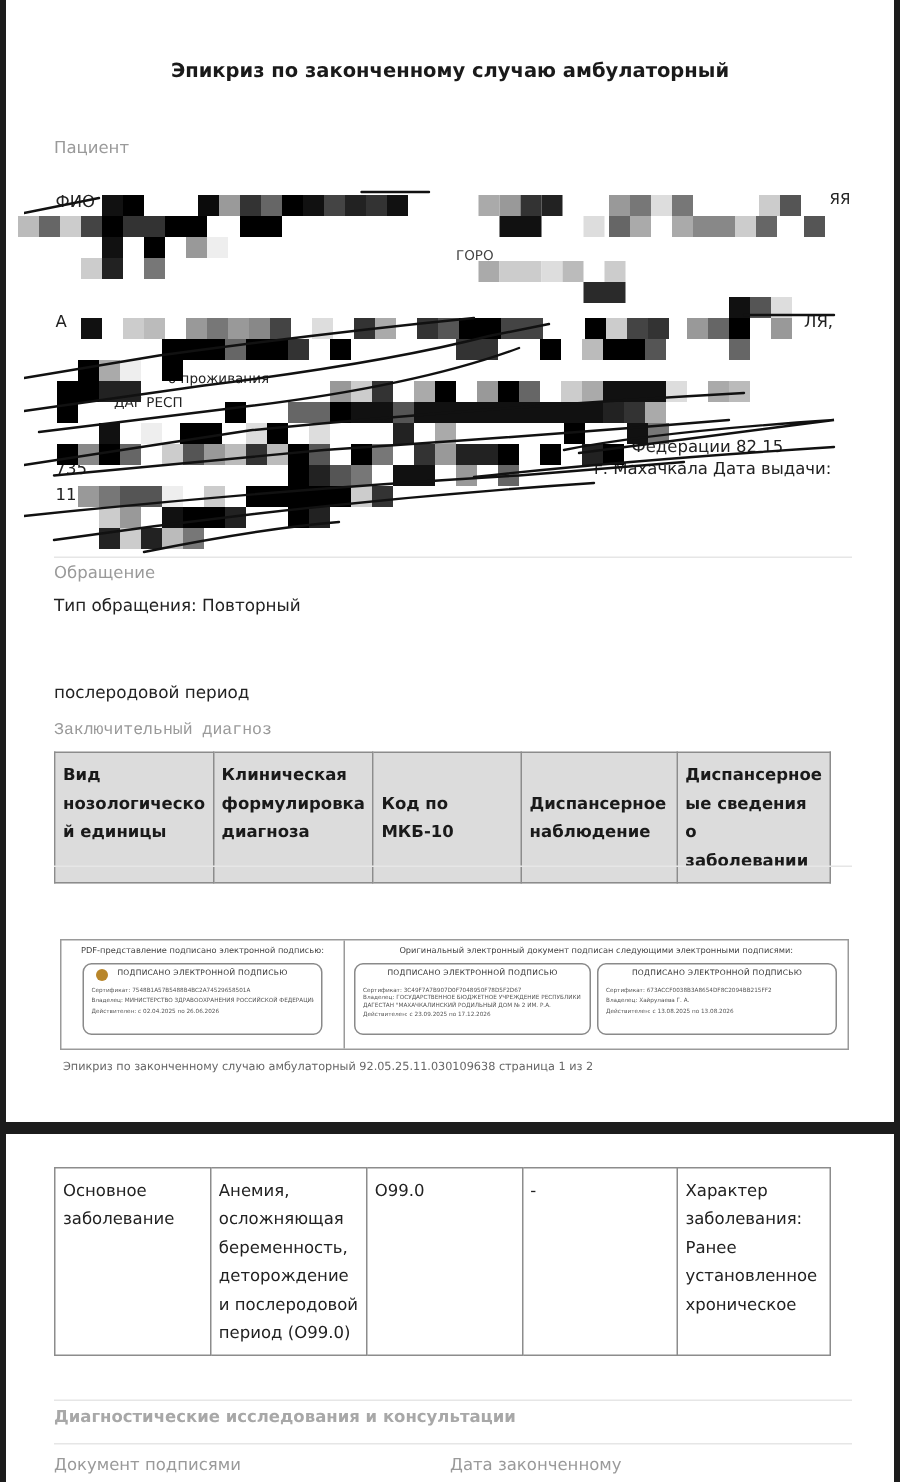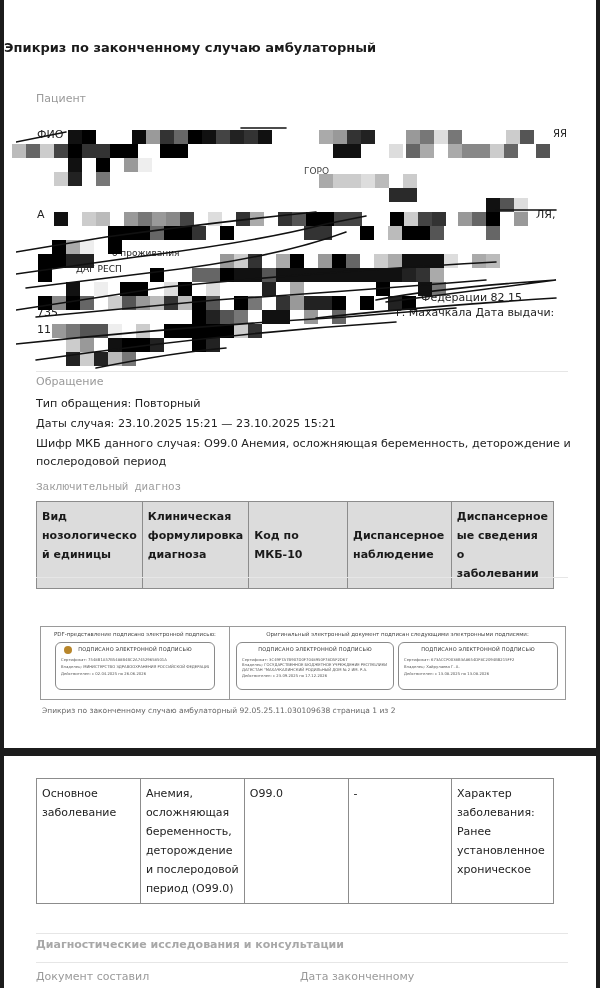--- a/index.html
+++ b/index.html
@@ -11,21 +11,21 @@
     position: relative;
   }
   .page {
     position: absolute; left: 4px; width: 592px; background: #fff;
   }
   .page1 { top: 0; height: 748px; }
   .page2 { top: 756px; height: 232px; }
 
   .title {
     position: absolute; top: 40px; left: 0; width: 100%;
-    font-size: 13px; font-weight: bold; color: #1a1a1a;
+    text-align: center; font-size: 13px; font-weight: bold; color: #1a1a1a;
   }
   .section-label {
     position: absolute; left: 32px; font-size: 11px; color: #9a9a9a;
   }
   .line {
     position: absolute; left: 32px; font-size: 11.2px; color: #222; white-space: nowrap;
   }
   .divider { position: absolute; left: 32px; width: 532px; height: 1px; background: #e6e6e6; }
 
   
@@ -292,22 +292,20 @@
         <path d="M20 248 Q200 222 380 210"></path>
         <path d="M80 256 Q160 240 210 236"></path>
       </g>
     </svg>
   </div>
 
   <div class="divider" style="top:371px;"></div>
 
   <div class="section-label" style="top:375px;">Обращение</div>
   <div class="line" style="top:397px;">Тип обращения: Повторный</div>
-  <div class="line" style="top:417px;">Даты случая: 23.10.2025 15:21 — 23.10.2025 15:21</div>
-  <div class="line" style="top:437px;">Шифр МКБ данного случая: O99.0 Анемия, осложняющая беременность, деторождение и</div>
   <div class="line" style="top:455px;">послеродовой период</div>
 
   <div class="section-label" style="top:481px;font-family:Liberation Mono, monospace;">Заключительный диагноз</div>
 
   <table class="diag" style="top:501px;">
     <colgroup>
       <col style="width:104px">
         <col style="width:104px">
         <col style="width:104px">
         <col style="width:104px">
@@ -373,15 +371,15 @@
       <td>O99.0</td>
       <td>-</td>
       <td>Характер заболевания: Ранее установленное хроническое</td>
     </tr>
   </tbody>
     </table>
 
   <div class="divider" style="top:177px;"></div>
   <div class="section-label" style="top:182px;font-weight:bold;color:#a8a8a8;">Диагностические исследования и консультации</div>
   <div class="divider" style="top:206px;"></div>
-  <div class="section-label" style="top:214px;">Документ составил</div>
+  <div class="section-label" style="top:214px;">Документ подписями</div>
   <div class="section-label" style="top:214px;left:296px;">Дата законченному</div>
 </div>
 
 </body></html>

